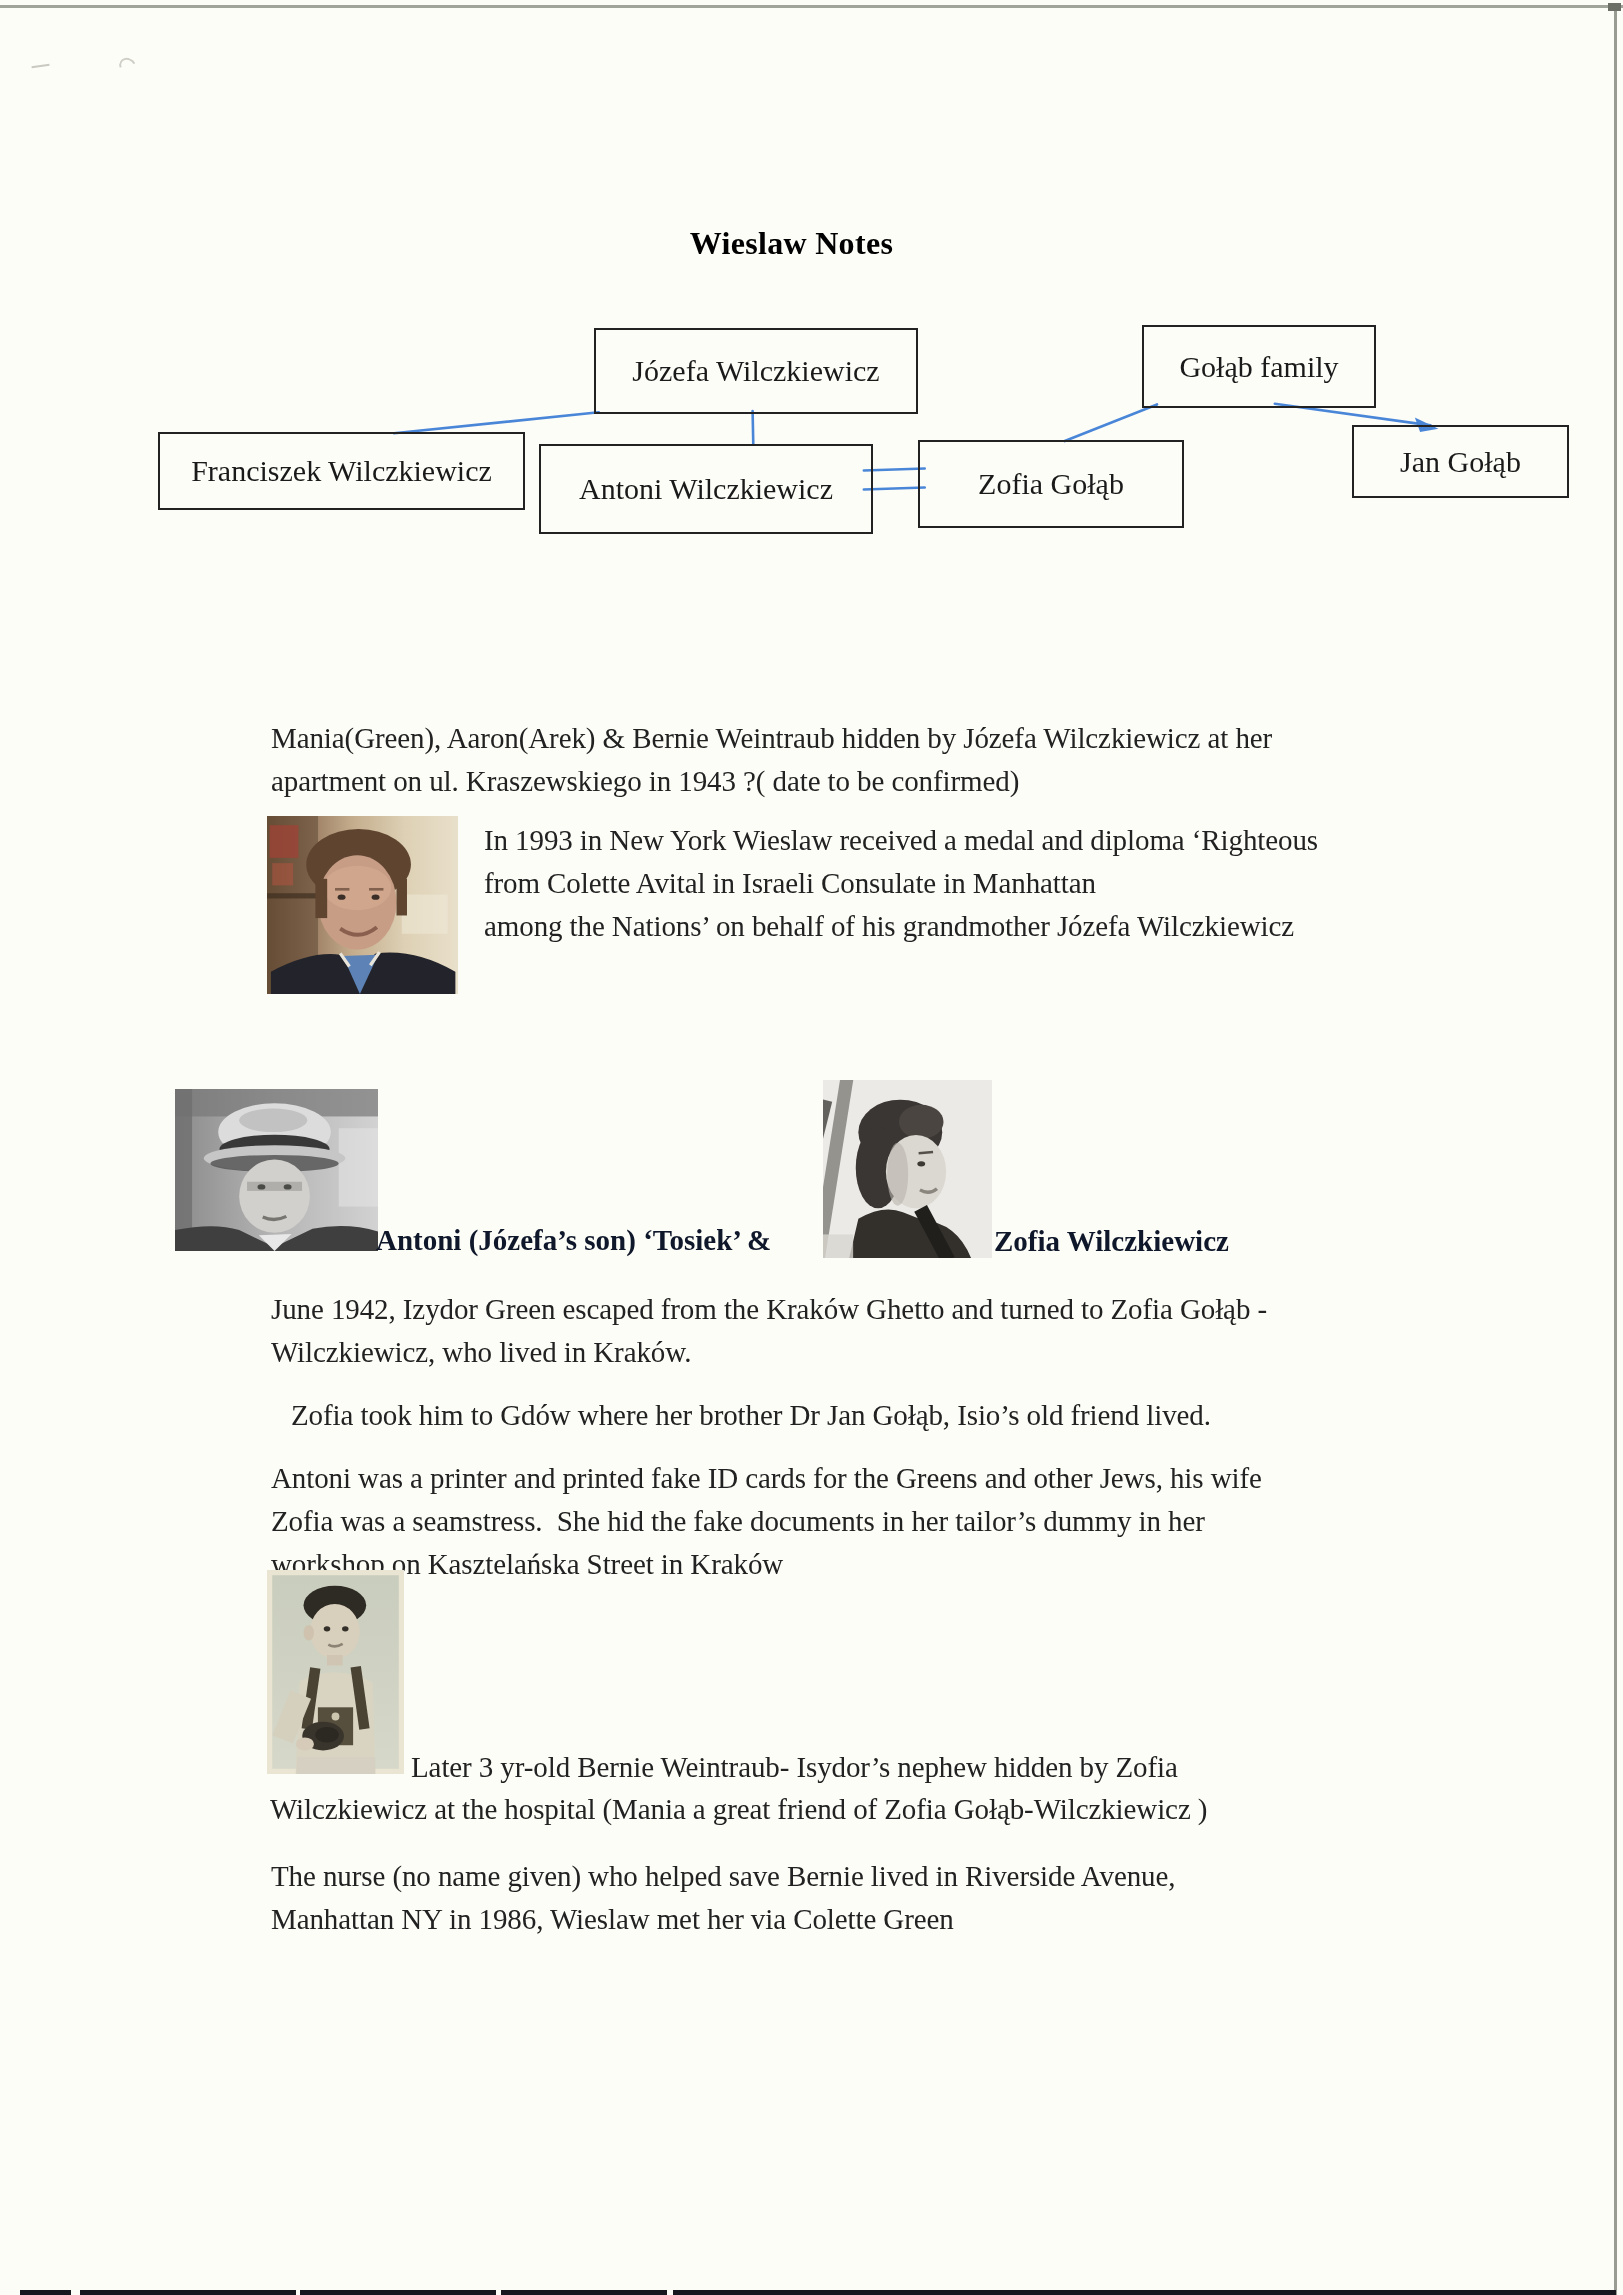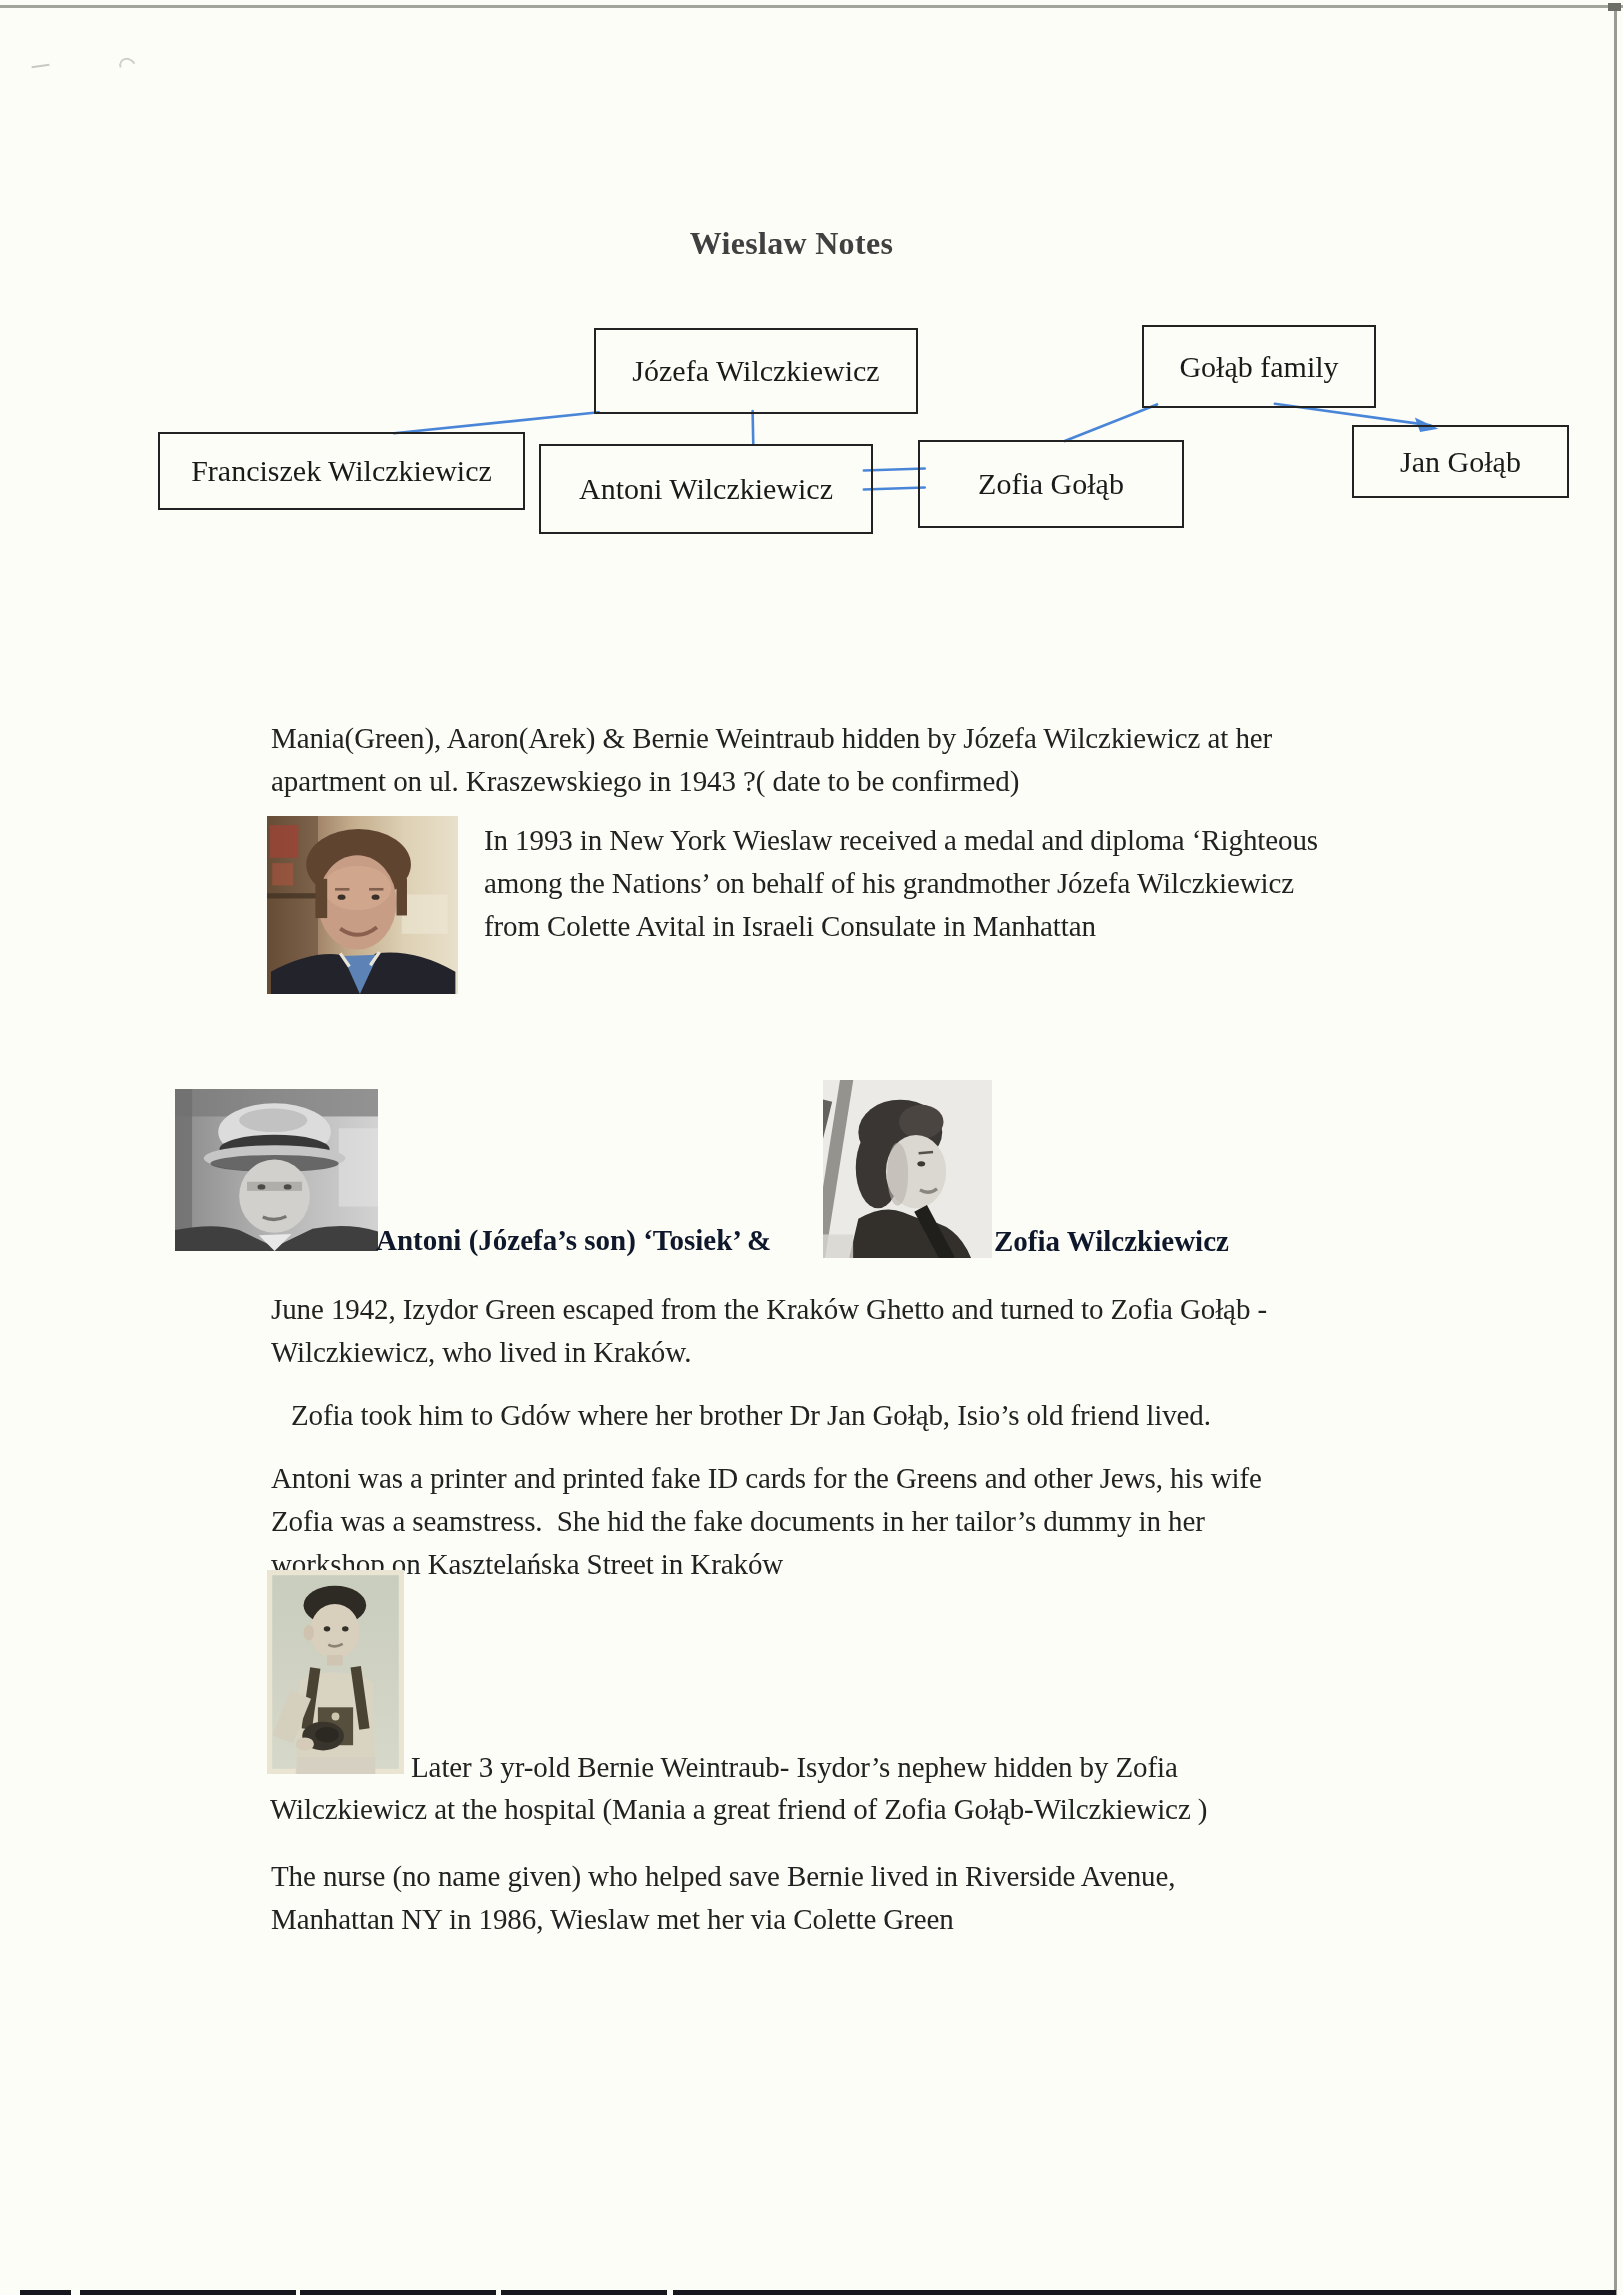--- a/index.html
+++ b/index.html
@@ -14,21 +14,21 @@
   
   .edge-top   { left:0; top:5.2px; width:1623px; height:3.3px; background:#90948b; opacity:.85; }
   .edge-right { left:1614px; top:5.2px; width:2.6px; height:2290px; background:#8d9187; opacity:.9; }
   .edge-corner{ left:1608px; top:3.3px; width:13px; height:7.9px; background:#6c6f66; }
   .bseg { position:absolute; top:2290px; height:4.6px; background:#17171f; }
   .pencil-a { left:31px; top:58px; width:18.3px; height:6.5px; border-bottom:2px solid #c9c9c1; transform:rotate(-8deg); }
   .pencil-b { left:119px; top:58px; width:13px; height:11px; border:2px solid #cfcfc7; border-right-color:transparent; border-bottom-color:transparent; border-radius:50%; transform:rotate(24deg); }
 
   
   .title { left:556px; top:225px; width:471px; text-align:center;
-           font-size:32px; font-weight:bold; color:#404040; letter-spacing:0.3px; white-space:pre; }
+           font-size:32px; font-weight:bold; color:#000000; letter-spacing:0.3px; white-space:pre; }
 
   
   .node { position:absolute; border:2px solid #222; display:flex; align-items:center; justify-content:center;
           font-size:30px; color:#1a1a1a; background:transparent; white-space:pre; }
   .n-jozefa     { left:594px;  top:328px; width:320px; height:82px; }
   .n-golab      { left:1142px; top:325px; width:230px; height:79px; }
   .n-franciszek { left:158px;  top:432px; width:363px; height:74px; }
   .n-antoni     { left:539px;  top:444px; width:330px; height:86px; }
   .n-zofia      { left:918px; top:440px; width:262px; height:84px; }
   .n-jan        { left:1352px; top:425px; width:213px; height:69px; }
@@ -145,22 +145,22 @@
       <rect x="156" y="110" width="22" height="4" fill="#6d4f3d" opacity=".8"></rect>
       <path d="M112,172 Q140,192 168,170" stroke="#8a5f4e" stroke-width="6" fill="none"></path>
       <path d="M6,272 L6,238 Q66,206 112,212 L138,234 L166,210 Q226,202 288,238 L288,272 Z" fill="#23242b"></path>
       <path d="M116,214 L142,272 L170,212 Z" fill="#5d82b6"></path>
       <path d="M112,210 L126,230 M172,208 L158,228" stroke="#e8e4da" stroke-width="5" fill="none"></path>
     </svg>
   </div>
 
   <div class="abs body-txt p-medal">
     <span class="ln">In 1993 in New York Wieslaw received a medal and diploma ‘Righteous</span>
+    <span class="ln">from Colette Avital in Israeli Consulate in Manhattan</span>
     <span class="ln">among the Nations’ on behalf of his grandmother Józefa Wilczkiewicz</span>
-    <span class="ln">from Colette Avital in Israeli Consulate in Manhattan</span>
   </div>
 
   <div class="photo ph-antoni">
     <svg viewBox="0 0 310 248" preserveAspectRatio="none">
       <defs>
         <linearGradient id="abg" x1="0" y1="0" x2="1" y2="0">
           <stop offset="0" stop-color="#8b8b8b"></stop>
             <stop offset=".5" stop-color="#b5b5b5"></stop>
           <stop offset="1" stop-color="#d2d2d2"></stop>
         </linearGradient>

